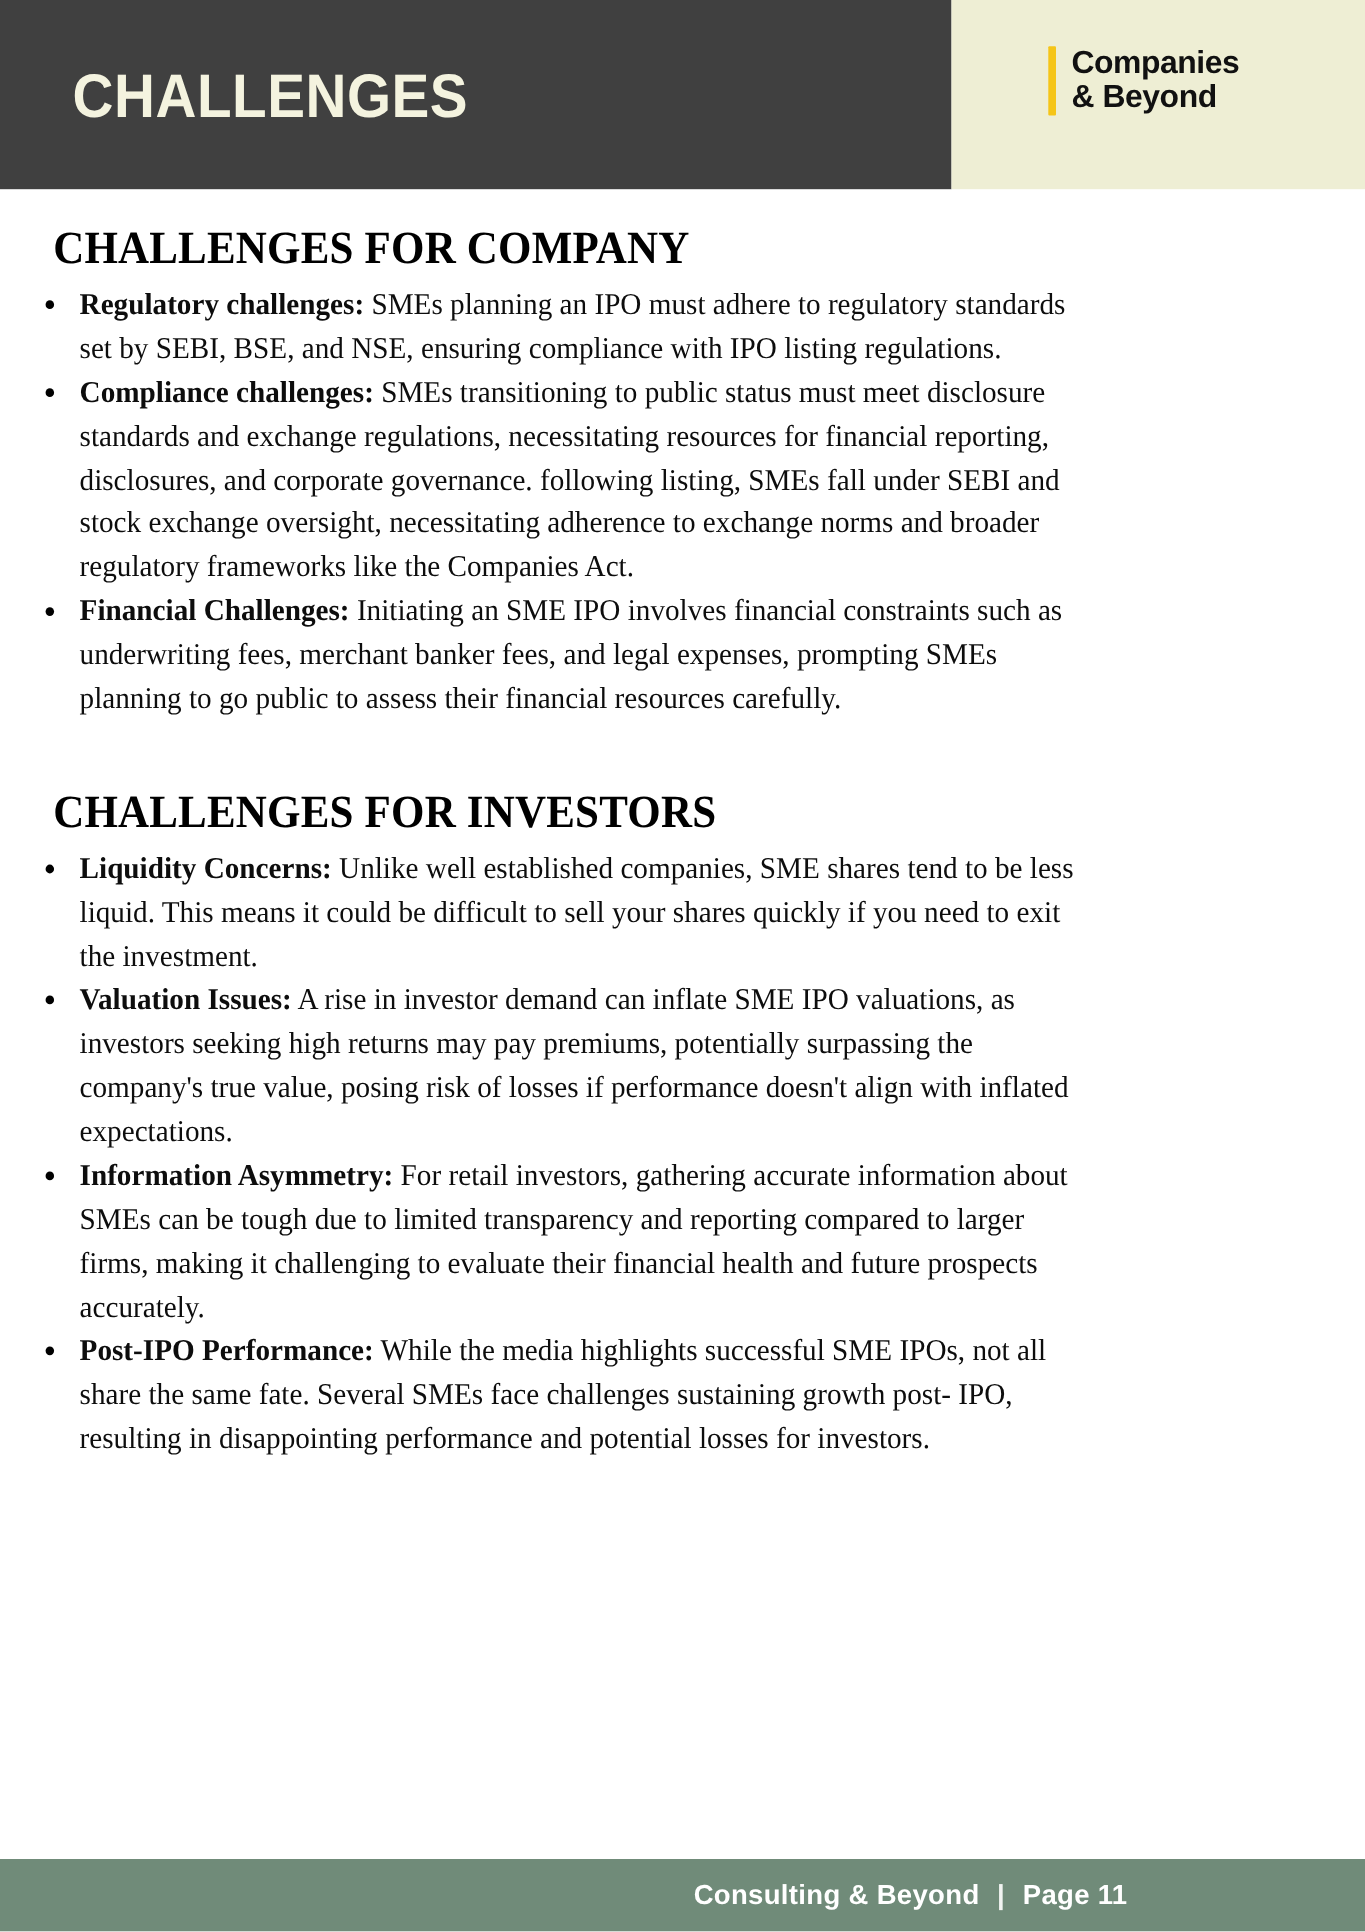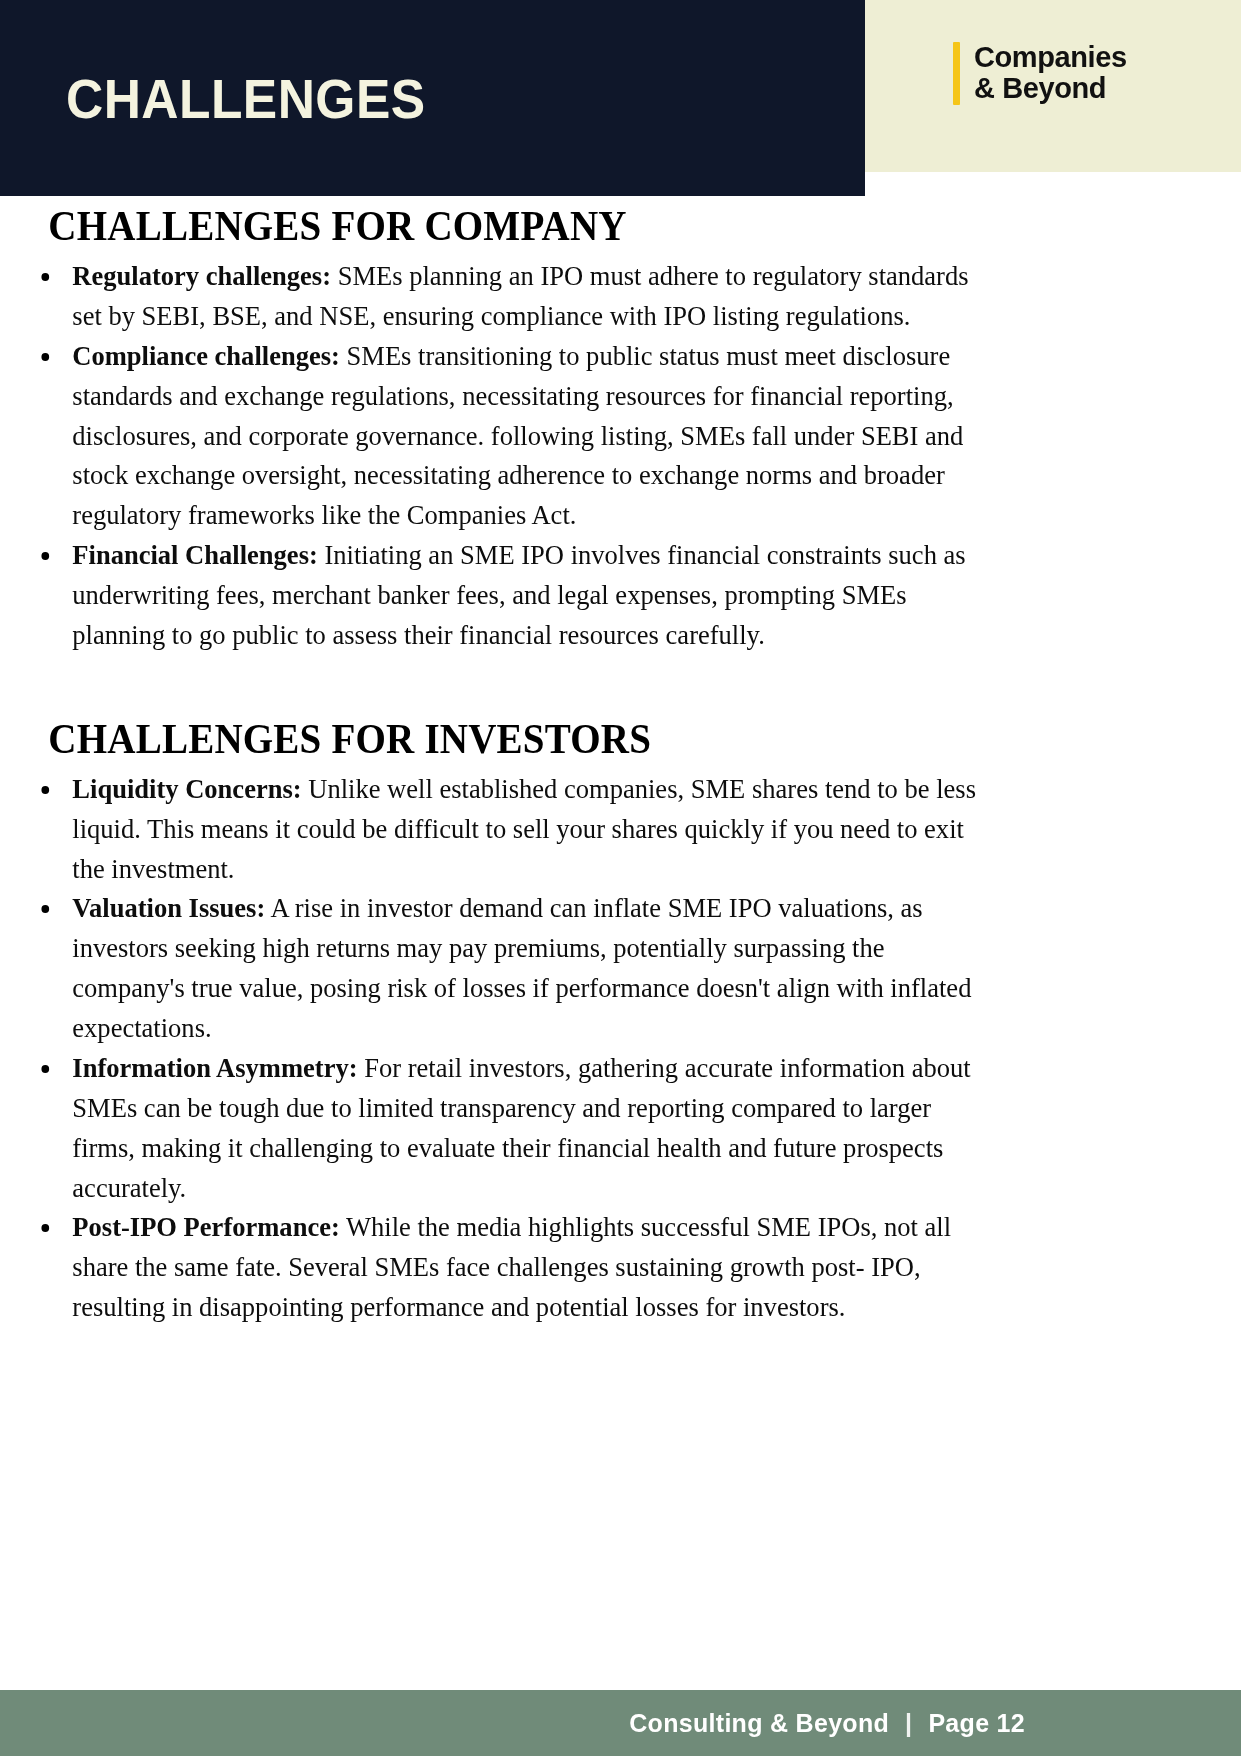--- a/index.html
+++ b/index.html
@@ -18,22 +18,22 @@
   
   .header {
     position: absolute;
     top: 0; left: 0;
     width: 1241px;
     height: 172px;
     display: flex;
   }
   .header-left {
     width: 865px;
-    height: 196px;
-    background: #0f172a;
+    height: 172px;
+    background: #404040;
     display: flex;
     align-items: center;
   }
   .header-title {
     color: #f4f3df;
     font-family: "Liberation Sans Narrow", "Liberation Sans", sans-serif;
     font-weight: bold;
     font-size: 56px;
     letter-spacing: 0.5px;
     margin-left: 66px;
@@ -201,15 +201,15 @@
       <li><span class="lead"> Post-IPO Performance:</span><span> While the media highlights successful SME IPOs, not all share the same fate. Several SMEs face challenges sustaining growth post- IPO, resulting in disappointing performance and potential losses for investors.</span></li>
     </ul>
   </div>
 
 </div>
 
 <div class="footer">
   <div class="footer-inner">
     <span>Consulting &amp; Beyond</span>
     <span class="footer-sep">|</span>
-    <span>Page 12</span>
+    <span>Page 11</span>
   </div>
 </div>
 
 </body></html>

